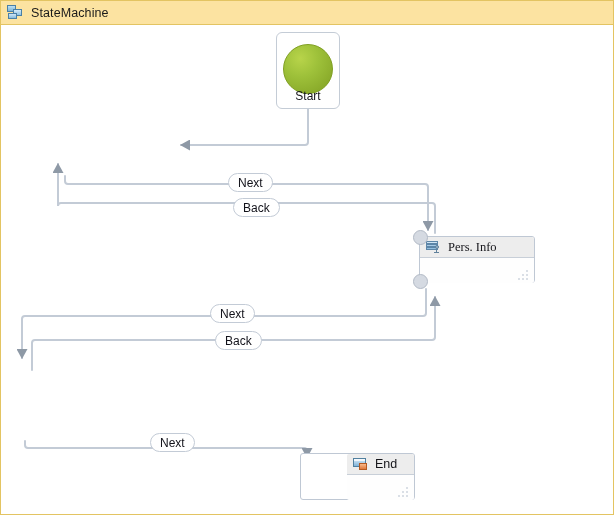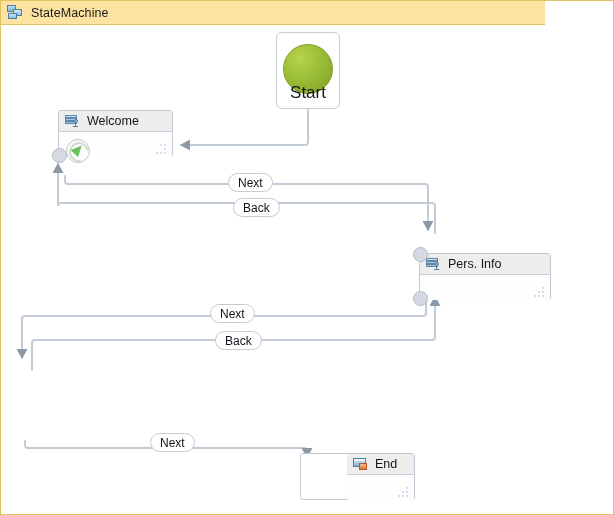--- a/index.html
+++ b/index.html
@@ -12,21 +12,21 @@
   #app{
     position:relative;
     width:614px;height:515px;
     box-sizing:border-box;
     border:1px solid #E3C462;
     background:#ffffff;
   }
   
   #titlebar{
     position:absolute;left:0;top:0;
-    width:544px;height:24px;
+    width:612px;height:24px;
     box-sizing:border-box;
     background:#FCE3A1;
     border-bottom:1px solid #E3C462;
     display:flex;align-items:center;
     padding-left:6px;
   }
   #titlebar .tb-label{
     font-size:12.5px;color:#1a1a1a;
     margin-left:8px;letter-spacing:0.1px;
   }
@@ -121,21 +121,21 @@
     background:#ffffff;border:1px solid #C4CCD6;border-radius:6px;
   }
   #start-node .circle{
     position:absolute;left:50%;top:11px;transform:translateX(-50%);
     width:48px;height:48px;border-radius:50%;
     background:radial-gradient(circle at 34% 28%, #b8d44a 0%, #9ec13a 38%, #7f9f22 100%);
     border:1px solid #7f9f22;
   }
   #start-node .lbl{
     position:absolute;left:0;right:0;bottom:5px;text-align:center;
-    font-size:17px;color:#15151a;
+    font-size:12px;color:#15151a;
   }
   
   .tlabel{
     position:absolute;
     box-sizing:border-box;
     height:19px;
     padding:0 9px;
     background:#ffffff;
     border:1px solid #C3CBD6;
     border-radius:10px;
@@ -180,59 +180,31 @@
 
         <path d="M24,416 L24,420 Q24,423 27,423 L303,423 Q306,423 306,426 L306,432" marker-end="url(#ah)"></path>
       </g>
     </svg>
 
     <div id="start-node" style="left:275px;top:7px;width:64px;height:77px;">
       <div class="circle"></div>
       <div class="lbl">Start</div>
     </div>
 
-    <div class="node" style="left:57px;top:85px;width:115px;height:47px;">
+
+    <div class="node" style="left:418px;top:211px;width:116px;height:47px;font-family:Liberation Serif, serif;">
       <div class="hdr">
         <span class="st-ico">
           <i class="r1"></i>
             <i class="r2"></i>
             <i class="r3"></i>
           <i class="pin"></i>
             <i class="pst"></i>
             <i class="pbr"></i>
         </span>
-        <span class="title">Welcome</span>
-      </div>
-      <div class="body" style="height:25px;">
-        <span class="entry-ico">
-          <span class="ring"></span>
-            <span class="arw"></span>
-        </span>
-        <span class="grip" style="right:4px;bottom:3px;">
-          <i style="left:10px;top:0"></i>
-          <i style="left:6px;top:4"></i>
-            <i style="left:10px;top:4px"></i>
-          <i style="left:2px;top:8px"></i>
-            <i style="left:6px;top:8px"></i>
-            <i style="left:10px;top:8px"></i>
-        </span>
-      </div>
-      <span class="handle" style="left:-7px;bottom:-7px;"></span>
-    </div>
-
-    <div class="node" style="left:418px;top:228px;width:132px;height:47px;">
-      <div class="hdr">
-        <span class="st-ico">
-          <i class="r1"></i>
-            <i class="r2"></i>
-            <i class="r3"></i>
-          <i class="pin"></i>
-            <i class="pst"></i>
-            <i class="pbr"></i>
-        </span>
         <span class="title">Pers. Info</span>
       </div>
       <div class="body" style="height:25px;">
         <span class="grip" style="right:4px;bottom:3px;">
           <i style="left:10px;top:0"></i>
           <i style="left:6px;top:4px"></i>
             <i style="left:10px;top:4px"></i>
           <i style="left:2px;top:8px"></i>
             <i style="left:6px;top:8px"></i>
             <i style="left:10px;top:8px"></i>

